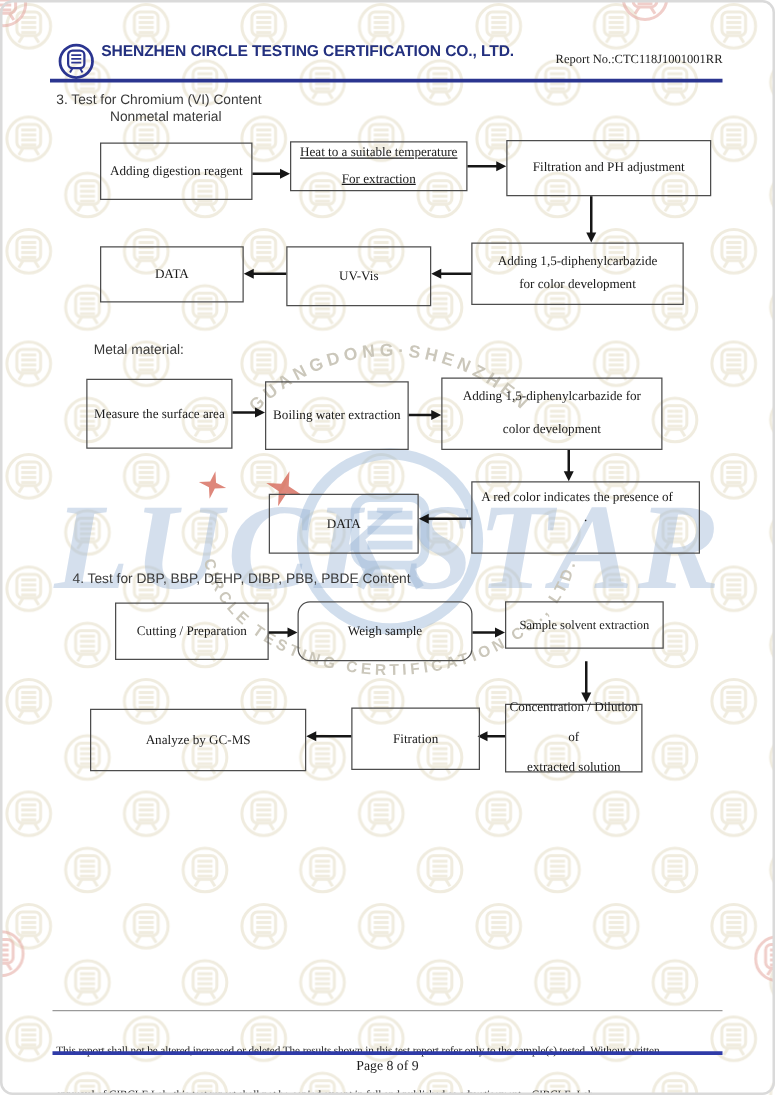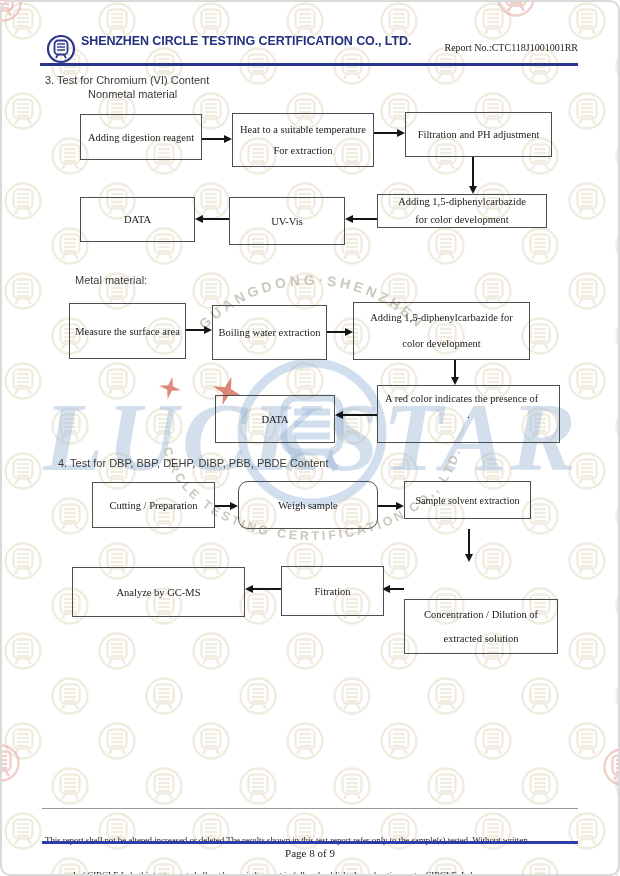--- a/index.html
+++ b/index.html
@@ -142,32 +142,32 @@
     <div class="report-no">Report No.:CTC118J1001001RR</div>
     <div class="rule-blue-top"></div>
 
     <div class="sec-title" style="left:45px;top:74px;">3. Test for Chromium (VI) Content</div>
     <div class="sec-title" style="left:88px;top:88px;">Nonmetal material</div>
 
     <div class="fbox" style="left:80px;top:114px;width:122px;height:46px;">
       <span>Adding digestion reagent</span>
     </div>
     <div class="arr arr-r" style="left:202px;top:138px;width:23px;"></div>
-    <div class="fbox" style="left:232px;top:113px;width:142px;height:54px;line-height:21px;">
+    <div class="fbox" style="left:232px;top:113px;width:142px;height:40px;line-height:21px;text-decoration:underline;">
       <span>Heat to a suitable temperature</span>
       <span>For extraction</span>
     </div>
     <div class="arr arr-r" style="left:374px;top:132px;width:24px;"></div>
-    <div class="fbox" style="left:405px;top:112px;width:147px;height:45px;text-align:right;">
+    <div class="fbox" style="left:405px;top:112px;width:164px;height:45px;text-align:right;">
       <span>Filtration and PH adjustment</span>
     </div>
 
     <div class="arr arr-d" style="left:472px;top:157px;height:30px;"></div>
 
-    <div class="fbox" style="left:377px;top:194px;width:170px;height:34px;line-height:18px;">
+    <div class="fbox" style="left:377px;top:194px;width:170px;height:50px;line-height:18px;">
       <span>Adding 1,5-diphenylcarbazide</span>
       <span>for color development</span>
     </div>
     <div class="arr arr-l" style="left:352px;top:218px;width:25px;"></div>
     <div class="fbox" style="left:229px;top:197px;width:116px;height:48px;">
       <span>UV-Vis</span>
     </div>
     <div class="arr arr-l" style="left:202px;top:218px;width:27px;"></div>
     <div class="fbox" style="left:80px;top:197px;width:115px;height:45px;">
       <span>DATA</span>
@@ -208,21 +208,21 @@
     <div class="fbox" style="left:238px;top:481px;width:140px;height:48px;border-radius:10px;">
       <span>Weigh sample</span>
     </div>
     <div class="arr arr-r" style="left:378px;top:505px;width:19px;"></div>
     <div class="fbox" style="left:404px;top:481px;width:127px;height:38px;font-size:10px;">
       <span>Sample solvent extraction</span>
     </div>
 
     <div class="arr arr-d" style="left:468px;top:529px;height:26px;"></div>
 
-    <div class="fbox" style="left:404px;top:563px;width:154px;height:55px;line-height:24px;margin-top:36px;">
+    <div class="fbox" style="left:404px;top:563px;width:110px;height:55px;line-height:24px;">
       <span>Concentration / Dilution of</span>
       <span>extracted solution</span>
     </div>
     <div class="arr arr-l" style="left:389px;top:588px;width:15px;"></div>
     <div class="fbox" style="left:281px;top:566px;width:103px;height:50px;">
       <span>Fitration</span>
     </div>
     <div class="arr arr-l" style="left:252px;top:588px;width:29px;"></div>
     <div class="fbox" style="left:72px;top:567px;width:173px;height:50px;">
       <span>Analyze by GC-MS</span>

